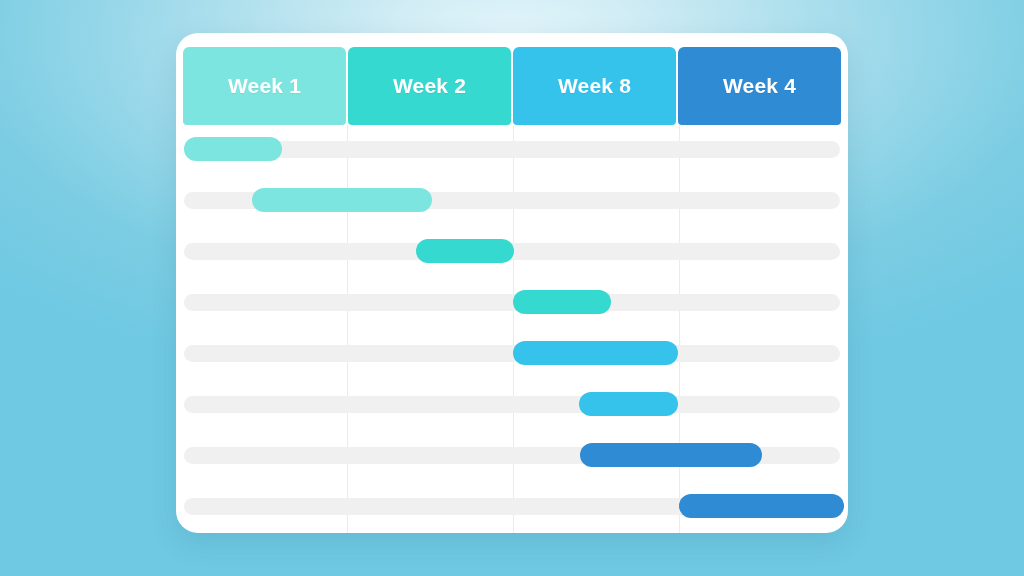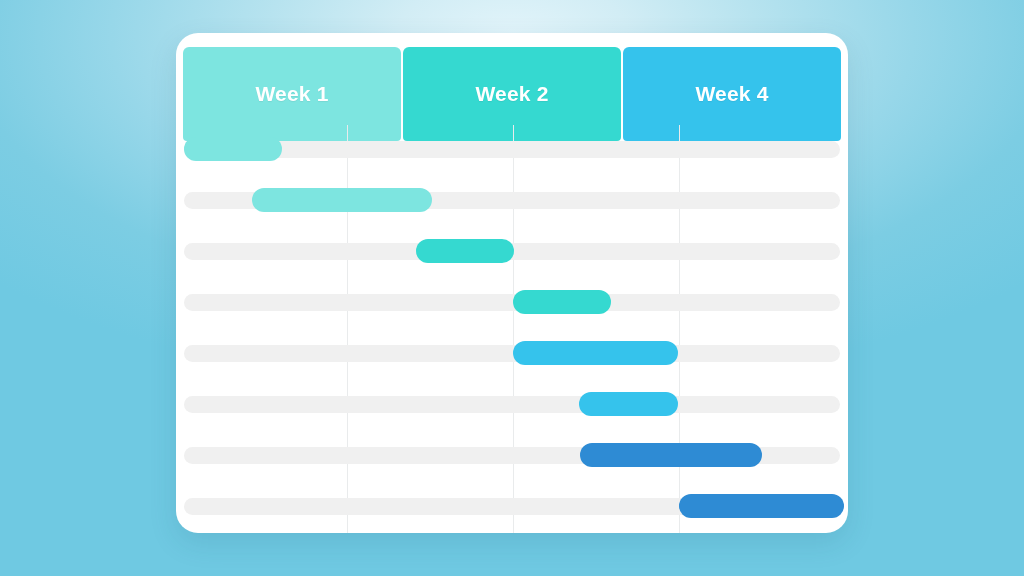--- a/index.html
+++ b/index.html
@@ -38,21 +38,21 @@
     box-shadow: 0 10px 28px rgba(25, 90, 120, 0.14);
     overflow: hidden;
   }
 
   
   #header {
     position: absolute;
     left: 6px;
     top: 14px;
     width: 660px;
-    height: 94px;
+    height: 78px;
     display: flex;
   }
   .week-cell {
     flex: 1 1 0;
     margin: 0 1px;
     border-radius: 6px 6px 4px 4px;
     display: flex;
     align-items: center;
     justify-content: center;
     color: #ffffff;
@@ -109,20 +109,23 @@
   <div id="card">
 
     <div id="header">
         <div class="week-cell" style="background: rgb(125, 229, 224); color: rgb(255, 255, 255);">
           <span>Week 1</span>
         </div>
         <div class="week-cell" style="background: rgb(53, 217, 208); color: rgb(255, 255, 255); text-align: right;">
           <span>Week 2</span>
         </div>
         <div class="week-cell" style="background: rgb(53, 195, 236); color: rgb(255, 255, 255);">
+          <span>Week 8</span>
+        </div>
+        <div class="week-cell" style="background: rgb(46, 139, 212); color: rgb(255, 255, 255);">
           <span>Week 4</span>
         </div>
       </div>
 
     <div id="dividers">
         <div class="divider" style="left: 171px; background: rgb(233, 235, 236);"></div>
         <div class="divider" style="left: 337px; background: rgb(233, 235, 236);"></div>
         <div class="divider" style="left: 503px; background: rgb(233, 235, 236);"></div>
       </div>
 

